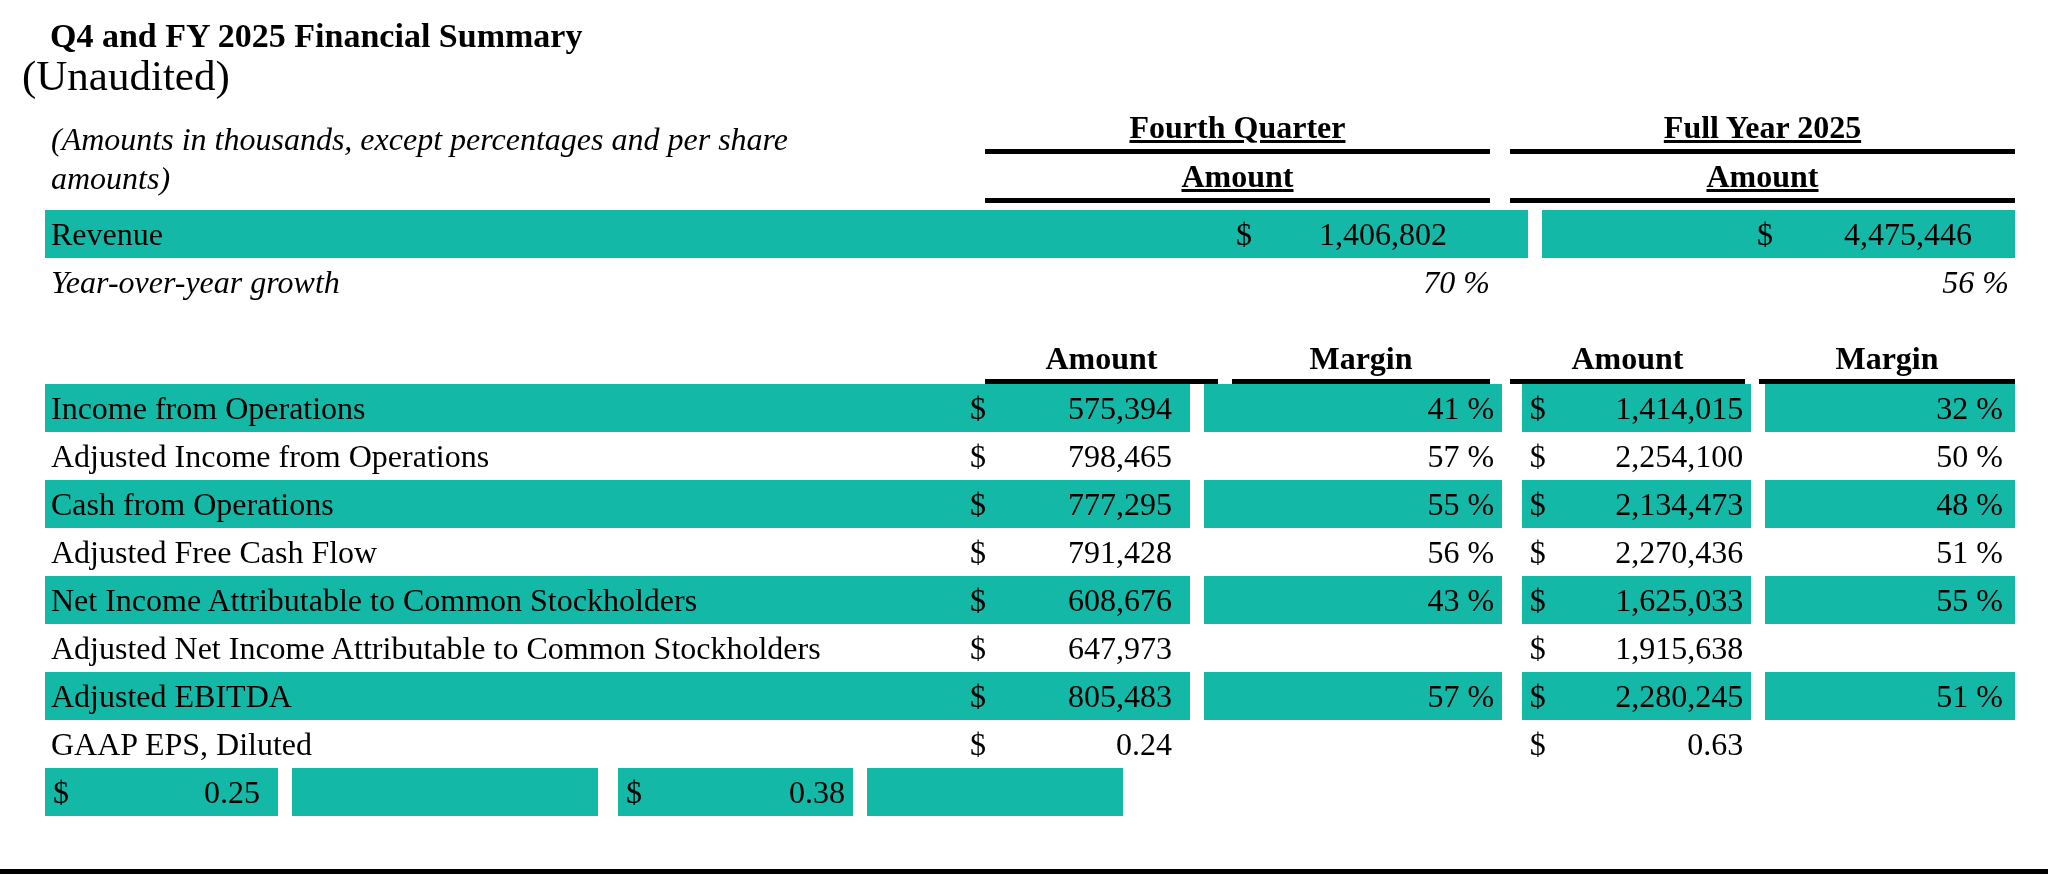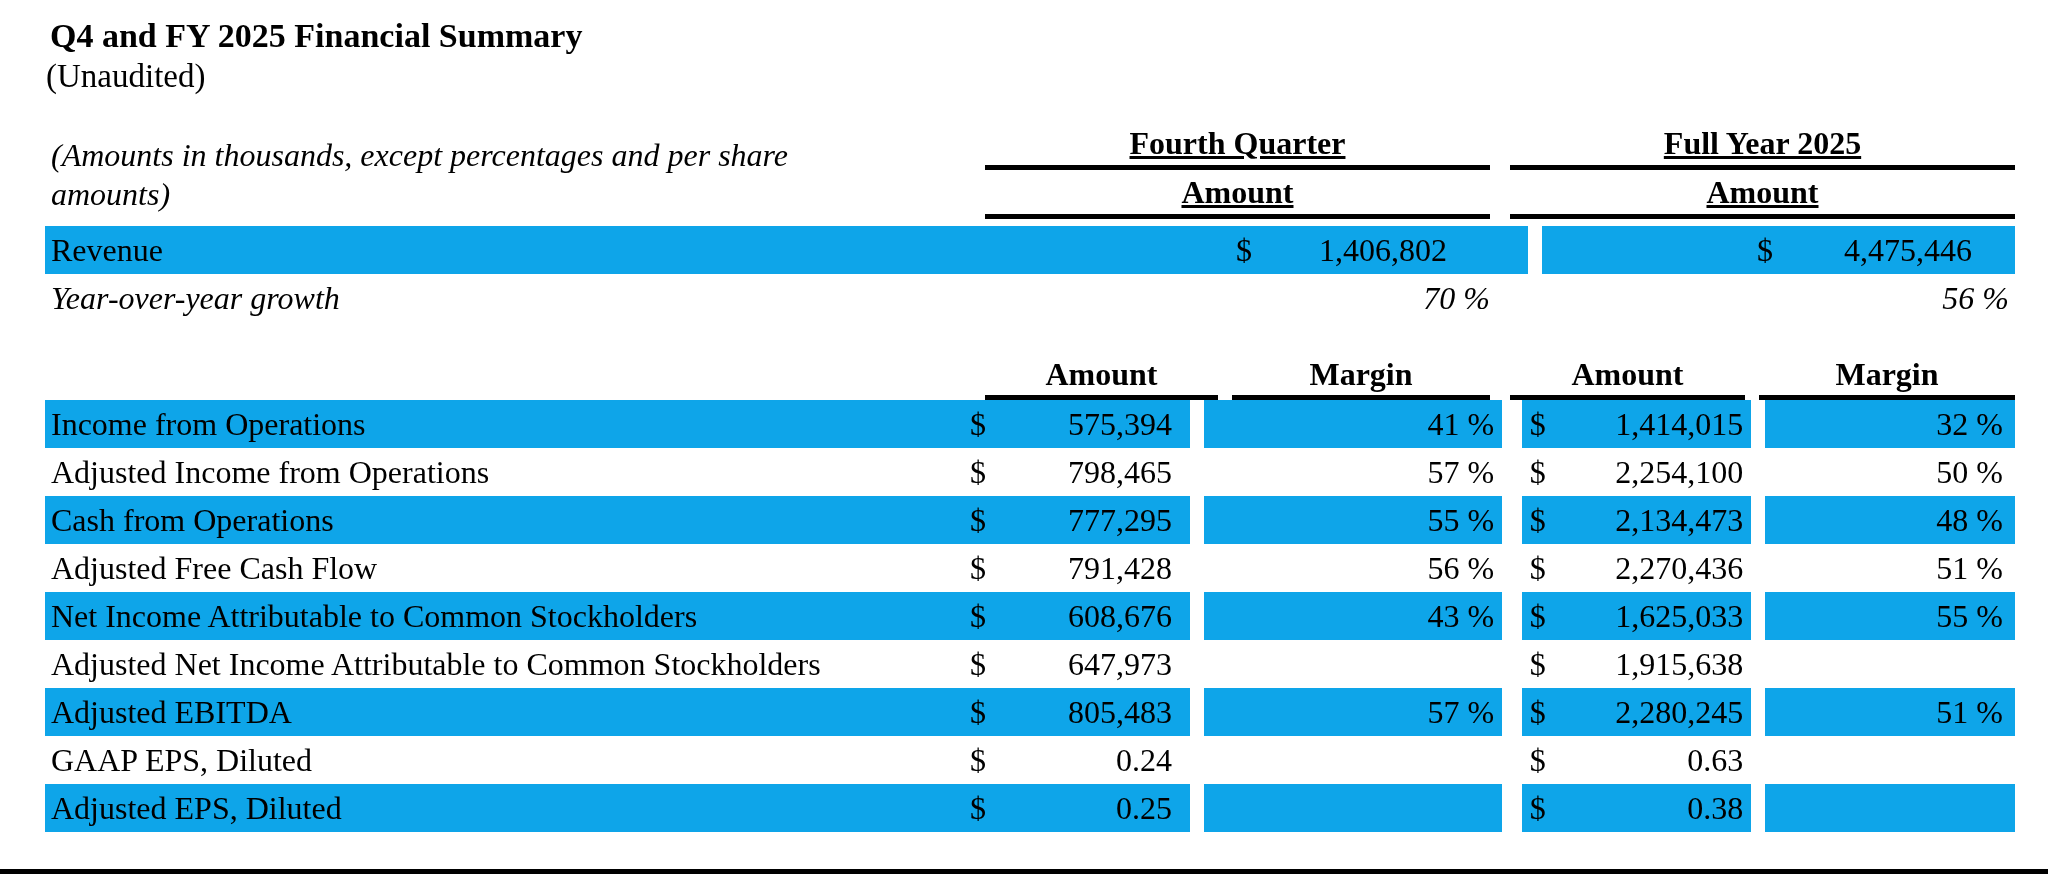--- a/index.html
+++ b/index.html
@@ -14,26 +14,26 @@
     font-size: 32px;
     overflow: hidden;
   }
   .title {
     margin: 16px 0 0 50px;
     font-size: 34px;
     font-weight: bold;
     line-height: 40px;
   }
   .subtitle {
-    margin-left: 46px;
-    font-size: 33px;
+    margin-left: 22px;
+    font-size: 43px;
     line-height: 40px;
   }
   
-  .head-band { display: flex; margin-left: 45px; width: 1970px; margin-top: 26px; }
+  .head-band { display: flex; margin-left: 45px; width: 1970px; margin-top: 10px; }
   .note {
     width: 940px;
     padding: 14px 55px 0 6px;
     font-style: italic;
     line-height: 39px;
   }
   .g-col { width: 505px; }
   .g-gap { width: 20px; }
   .g-title, .g-sub {
     height: 48px;
@@ -76,21 +76,21 @@
   .h-a2 { width: 235px; } .h-m2 { width: 256px; }
   
   .c-amt { width: 233px; height: 100%; display: flex; align-items: center; padding-left: 8px; padding-right: 18px; }
   .c-amt.fy { width: 235px; padding-right: 8px; }
   .c-amt .val { flex: 1; text-align: right; }
   .c-mgn { width: 306px; height: 100%; display: flex; align-items: center; justify-content: flex-end; padding-right: 8px; }
   .c-mgn.fy { width: 256px; padding-right: 12px; }
   .sp14 { width: 14px; height: 100%; }
   .sp20 { width: 20px; height: 100%; }
   
-  .shaded > * { background: #0ea5e9; }
+  .shaded > * { background: #14b8a6; }
   .shaded > .sp14, .shaded > .sp20, .shaded > .s1-sp { background: #ffffff; }
   
   .rule { position: absolute; left: 0; top: 869px; width: 2048px; height: 5px; background: #000; }
 </style>
 </head>
 <body>
 
 <div class="doc">
 
   <div class="title">Q4 and FY 2025 Financial Summary</div>
@@ -275,21 +275,20 @@
     <div class="sp20"></div>
     <div class="c-amt fy">
         <span>$</span>
         <span class="val">0.63</span>
       </div>
     <div class="sp14"></div>
     <div class="c-mgn fy"></div>
   </div>
 
   <div class="row shaded">
-    <div class="c-label">Adjusted EPS, Diluted</div>
     <div class="c-amt">
         <span>$</span>
         <span class="val">0.25</span>
       </div>
     <div class="sp14"></div>
     <div class="c-mgn"></div>
     <div class="sp20"></div>
     <div class="c-amt fy">
         <span>$</span>
         <span class="val">0.38</span>

